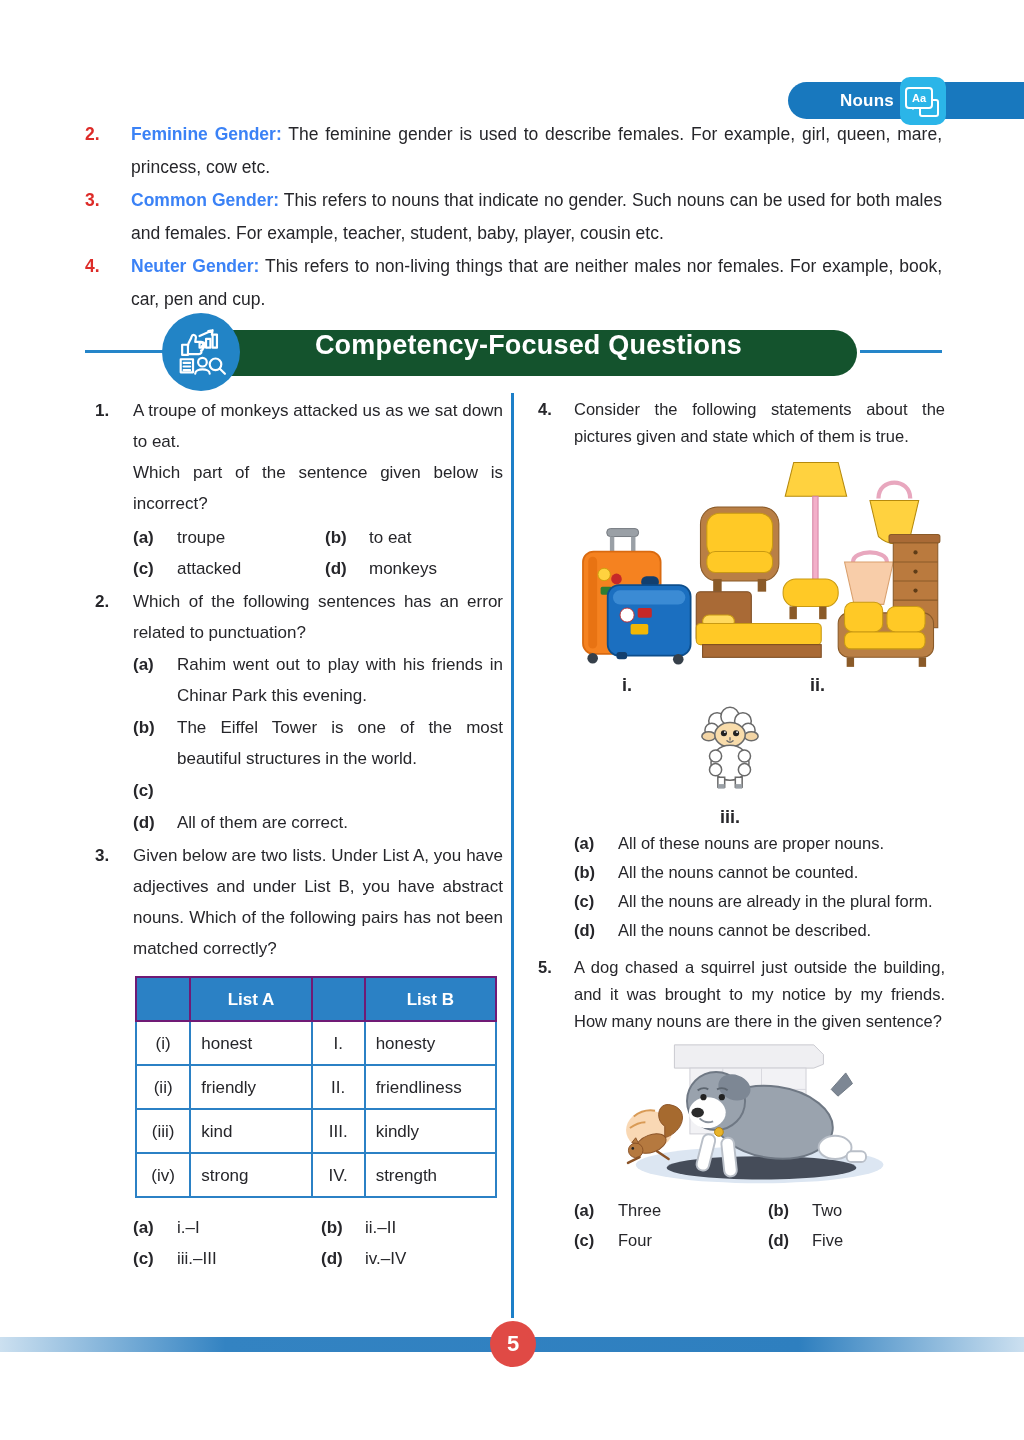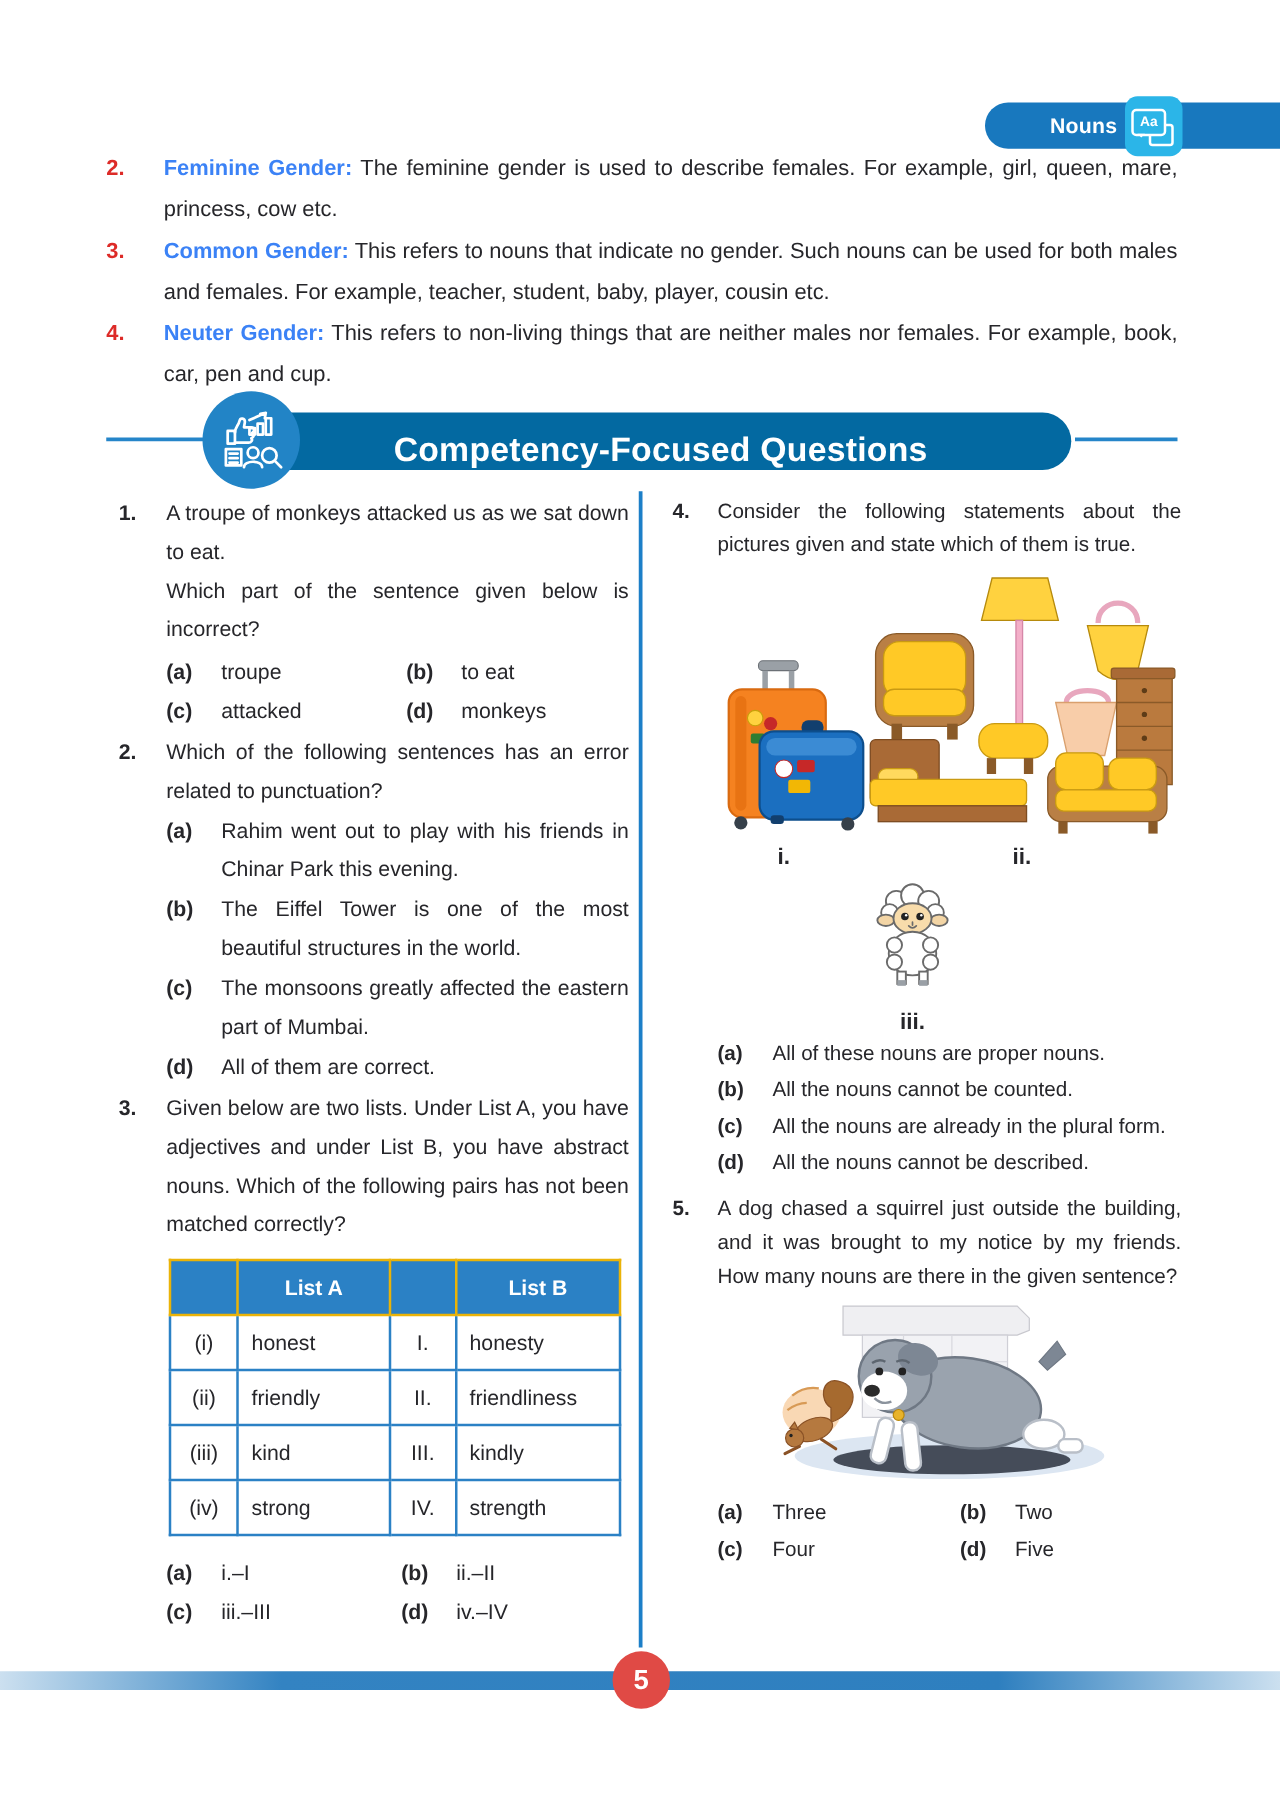--- a/index.html
+++ b/index.html
@@ -23,22 +23,22 @@
 
   
   .intro{position:absolute;top:118px;left:85px;width:857px;font-size:17.5px;line-height:33px;}
   .intro-item{display:flex;}
   .intro-num{width:46px;font-weight:bold;color:#dd2b28;flex:none;}
   .intro-body{flex:1;text-align:justify;}
   .intro-label{font-weight:bold;color:#3b82f6;}
 
   
   .banner-line{position:absolute;height:3px;background:#2585c9;}
-  .banner-rect{position:absolute;left:200px;top:330px;width:657px;height:46px;background:#0369a1;
-               border-radius:24px;display:flex;align-items:flex-end;justify-content:center;}
+  .banner-rect{position:absolute;left:200px;top:330px;width:657px;height:46px;background:#14532d;
+               border-radius:24px;display:flex;align-items:flex-start;justify-content:center;}
   .banner-title{color:#ffffff;font-weight:bold;font-size:27px;letter-spacing:.2px;}
   .banner-circle{position:absolute;left:162px;top:313px;width:78px;height:78px;border-radius:50%;
                  background:#2284c6;display:flex;align-items:center;justify-content:center;}
 
   
   .divider{position:absolute;left:511px;top:393px;width:3px;height:925px;background:#1c7fc8;}
   .col-left{position:absolute;left:95px;top:395px;width:408px;font-size:17px;line-height:31px;}
   .col-right{position:absolute;left:538px;top:396px;width:407px;font-size:16.5px;line-height:27px;}
 
   .q{display:flex;margin-bottom:2px;}
@@ -50,21 +50,21 @@
   .opt-row{display:flex;margin-top:1px;}
   .opt-label{width:44px;font-weight:bold;flex:none;}
   .opt-text{flex:1;text-align:justify;}
   .opt-grid{display:grid;grid-template-columns:44px 148px 44px 1fr;margin-top:3px;}
   .opt-grid .opt-label{width:auto;}
   .col-right .opt-row{line-height:28px;}
 
   
   .match-table{border-collapse:collapse;margin:12px 0 14px 2px;width:362px;font-size:17px;}
   .match-table th{background:#2b81c5;color:#ffffff;font-weight:bold;height:40px;
-                  border:2px solid #eab308;text-align:center;margin-left:11px;}
+                  border:2px solid #701a75;text-align:center;margin-left:11px;}
   .match-table{border:2.5px solid #2b81c5;}
   .match-table td{border:2px solid #2b81c5;height:42px;padding:0 6px;background:#ffffff;}
   .td-c{text-align:center;width:48px;}
   .td-w{width:126px;padding-left:10px !important;}
 
   
   .pics{position:relative;height:372px;margin-top:6px;}
   .pic{position:absolute;}
   .pic-label{position:absolute;font-weight:bold;font-size:18px;color:#26262a;}
 
@@ -161,21 +161,20 @@
         <div class="opt-row">
           <span class="opt-label">(a)</span>
           <span class="opt-text">Rahim went out to play with his friends in Chinar Park this evening.</span>
         </div>
         <div class="opt-row">
           <span class="opt-label">(b)</span>
           <span class="opt-text">The Eiffel Tower is one of the most beautiful structures in the world.</span>
         </div>
         <div class="opt-row">
           <span class="opt-label">(c)</span>
-          <span class="opt-text">The monsoons greatly affected the eastern part of Mumbai.</span>
         </div>
         <div class="opt-row">
           <span class="opt-label">(d)</span>
           <span class="opt-text">All of them are correct.</span>
         </div>
       </div>
     </div>
 
     <div class="q">
       <span class="q-num">3.</span>

